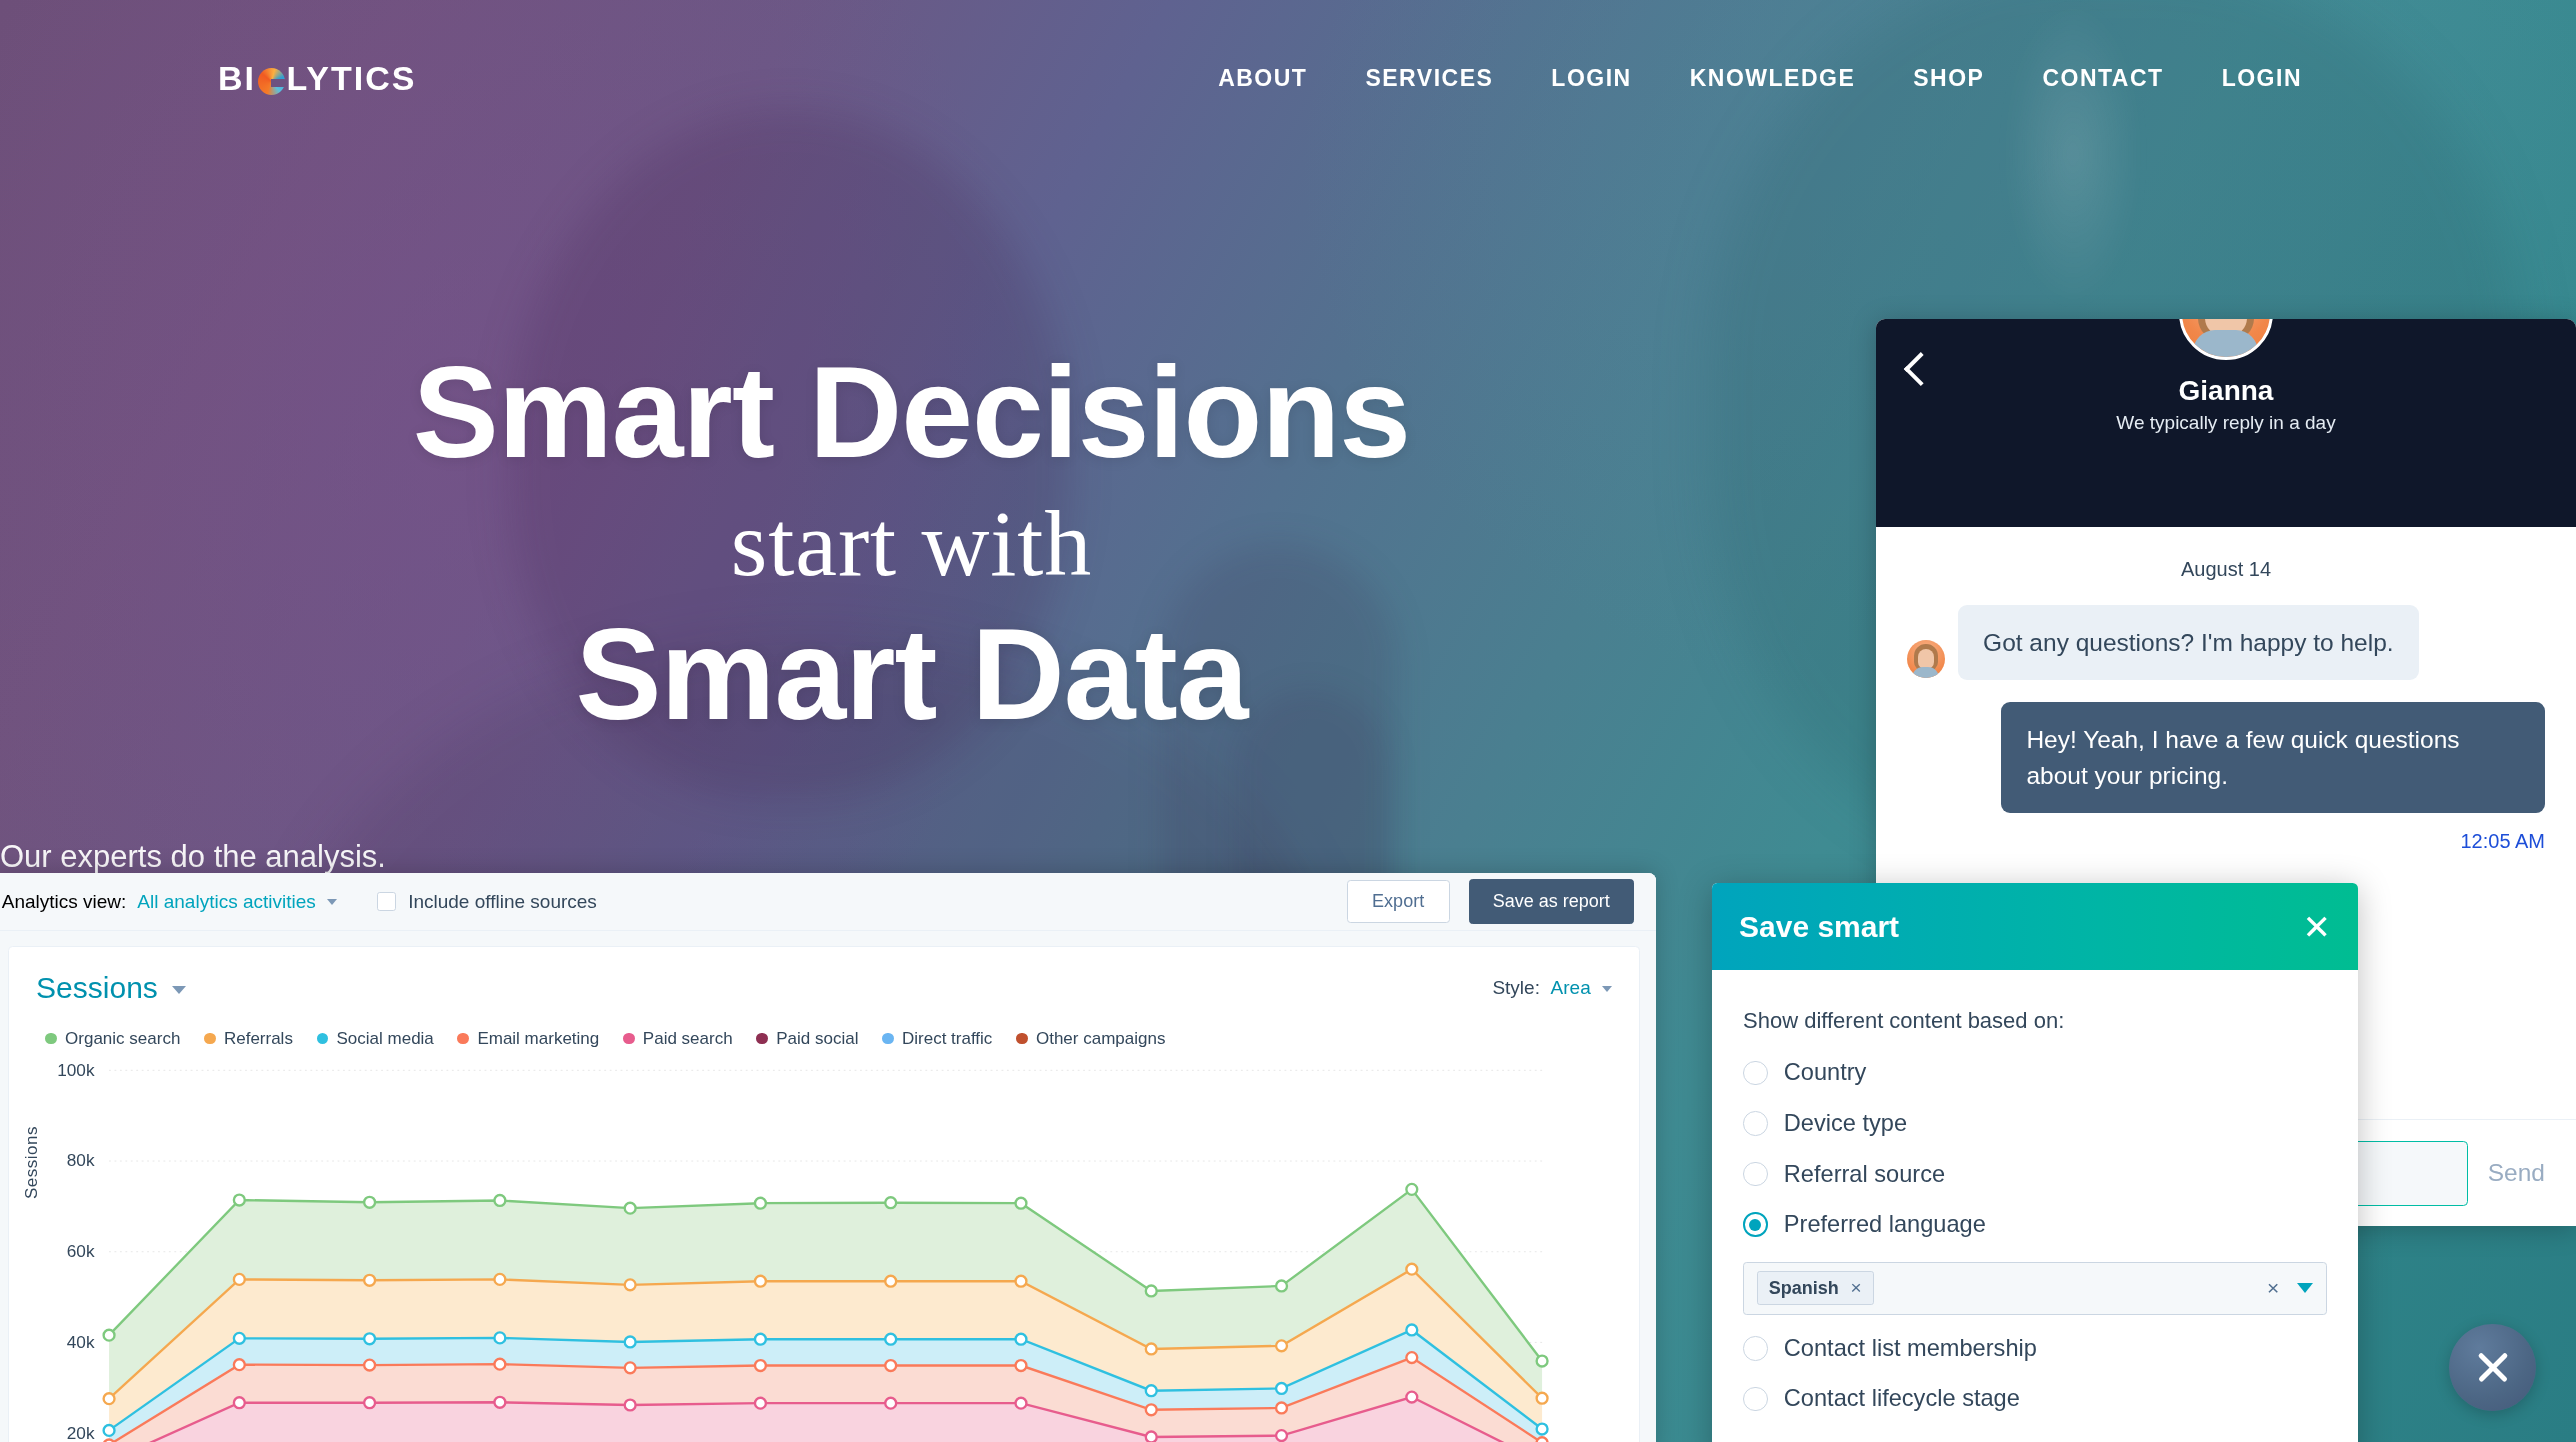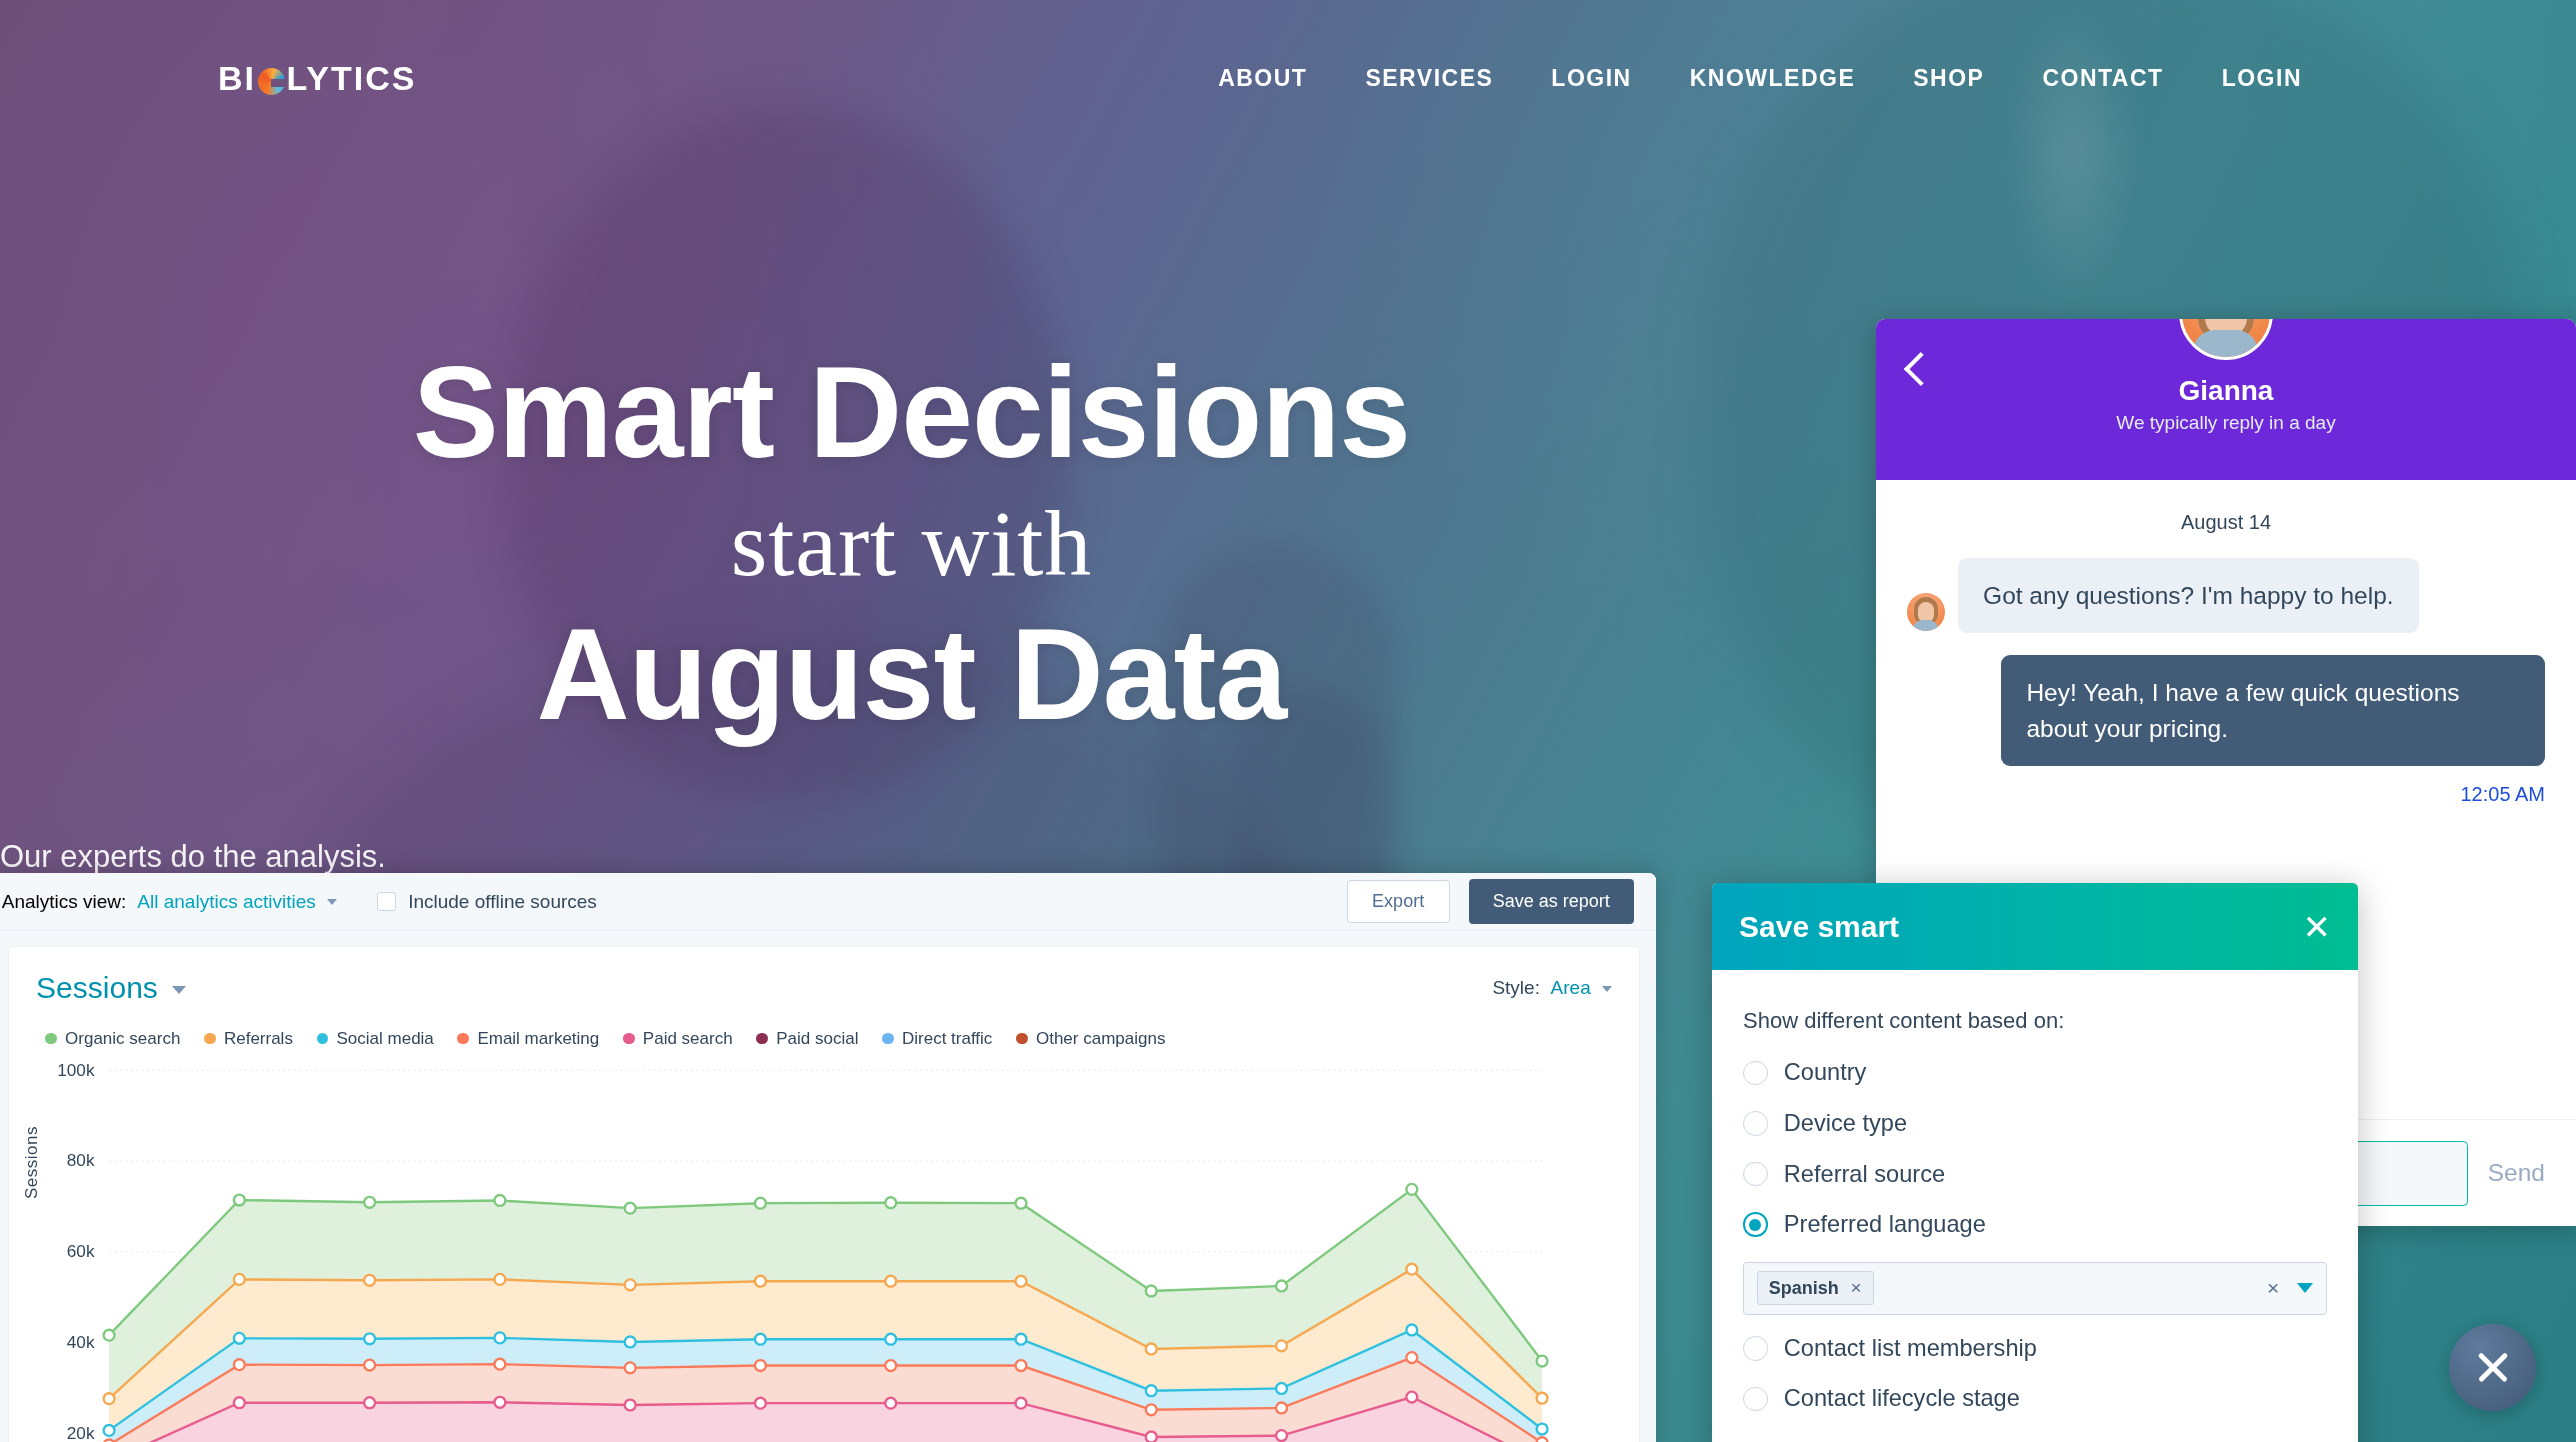--- a/index.html
+++ b/index.html
@@ -186,21 +186,21 @@
   #chat {
     position: absolute; left: 1876px; top: 319px;
     width: 700px; height: 907px;
     border-radius: 9px 9px 0 0;
     z-index: 40;
     box-shadow: 0 3.6px 27px rgba(0,0,0,0.22);
     overflow: hidden;
     background: #fff;
   }
   #chat-head {
-    height: 161px; background: #6d28d9;
+    height: 208px; background: #0f172a;
     color: #fff; position: relative; text-align: center;
   }
   #chat-back {
     position: absolute; left: 33px; top: 38px;
     width: 23.6px; height: 23.6px; cursor: pointer;
     border-left: 4.5px solid #fff; border-bottom: 4.5px solid #fff;
     transform: rotate(45deg);
   }
   #chat-avatar {
     position: absolute; left: 50%; top: -53px; margin-left: -47px;
@@ -351,21 +351,21 @@
     <a href="#">KNOWLEDGE</a>
     <a href="#">SHOP</a>
     <a href="#">CONTACT</a>
     <a href="#">LOGIN</a>
   </nav>
 </div>
 
 <div id="herotext">
   <div class="l1">Smart Decisions</div>
   <div class="l2">start with</div>
-  <div class="l3">August Data</div>
+  <div class="l3">Smart Data</div>
 </div>
 <div id="herosub">Our experts do the analysis.</div>
 
 <div id="analytics">
 
   <div id="an-toolbar">
     <span class="an-label">Analytics view:</span>
     <span class="an-link">
       <span>All analytics activities</span>
       <span class="caret"></span>

